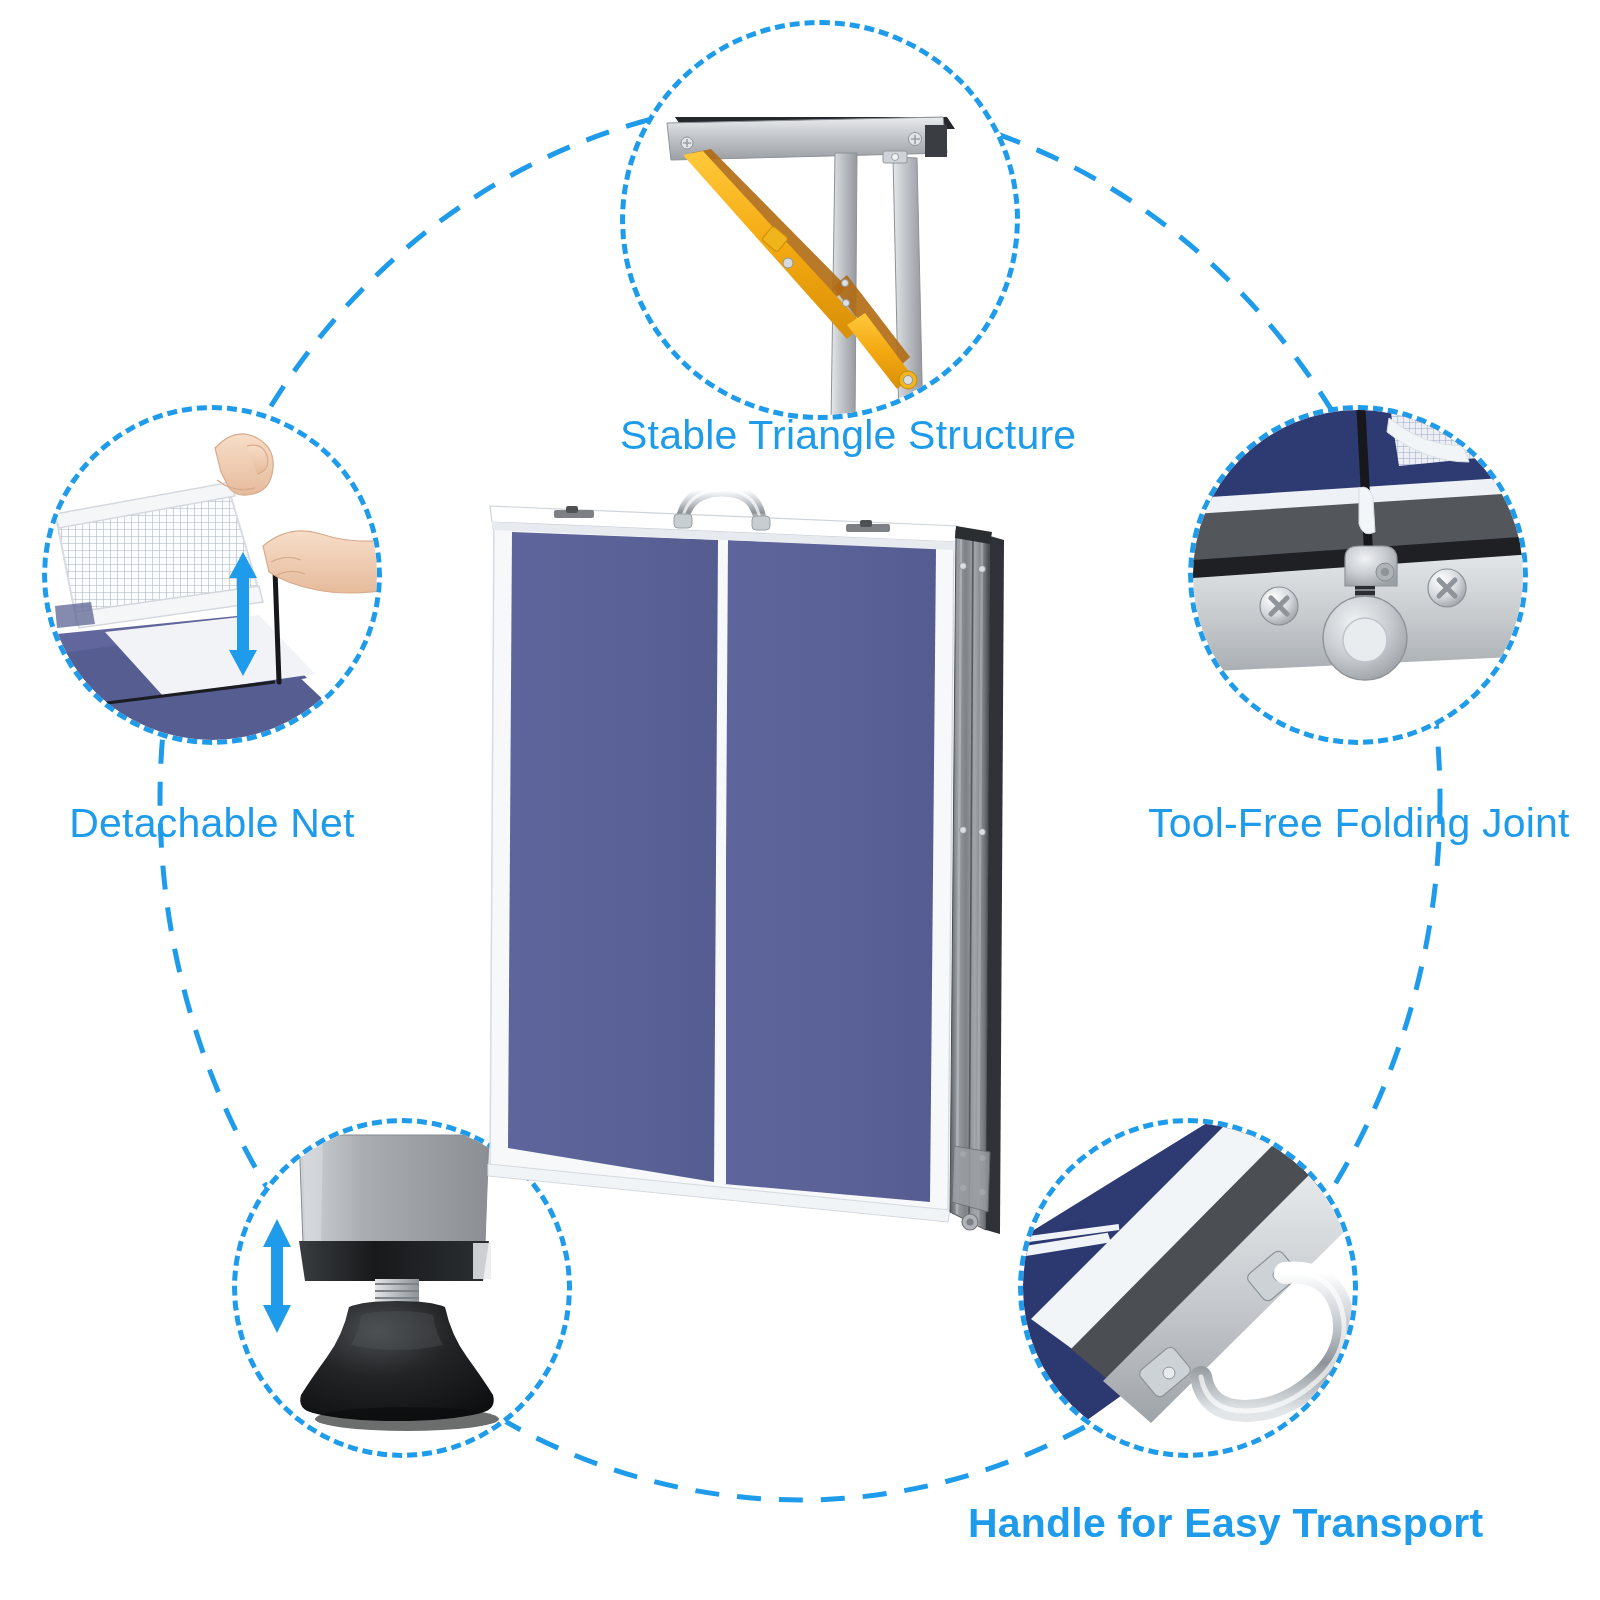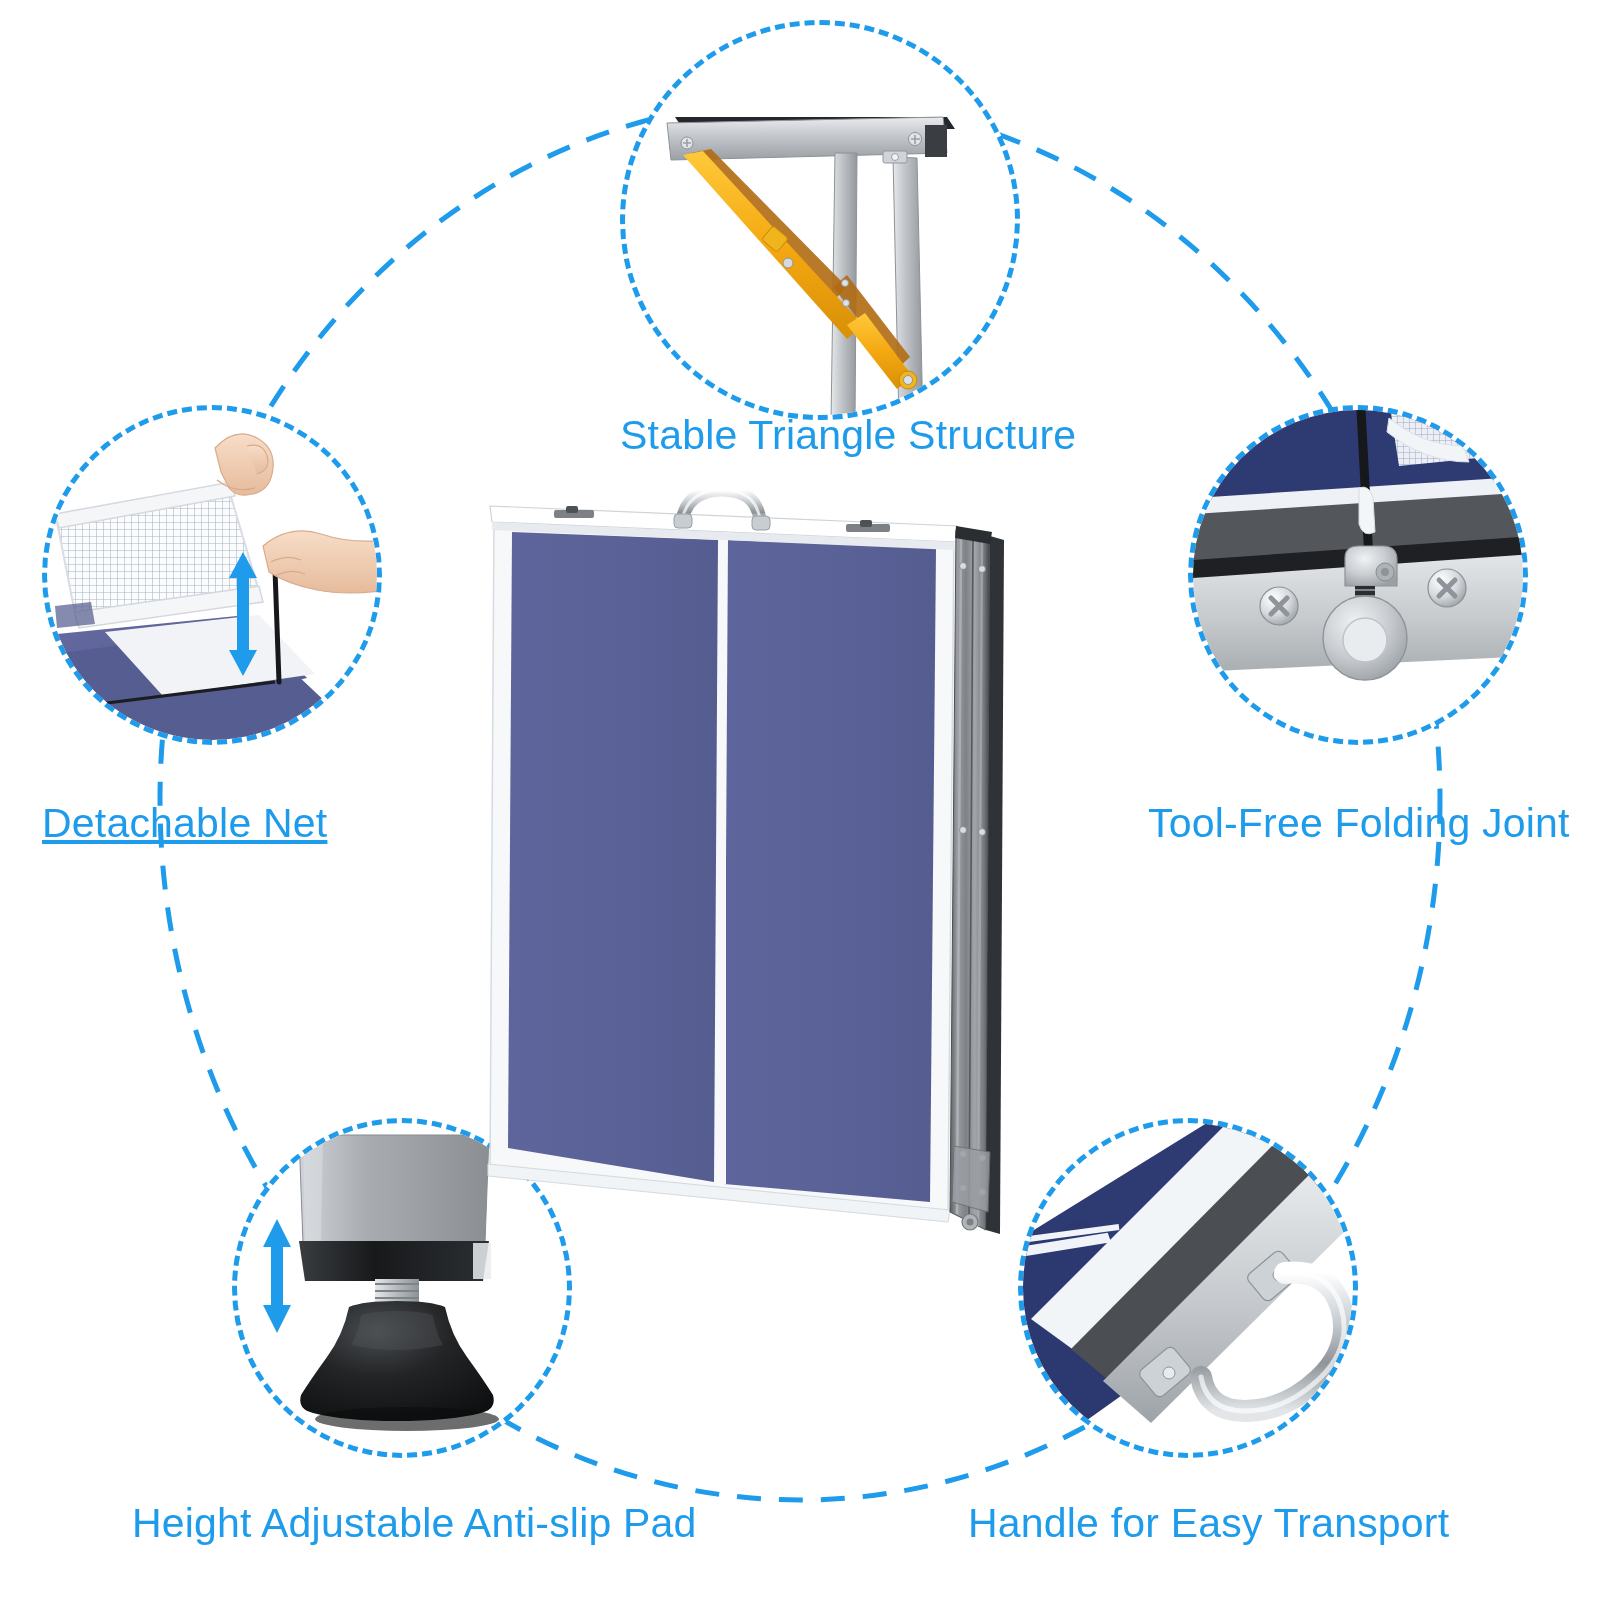--- a/index.html
+++ b/index.html
@@ -174,21 +174,21 @@
         <path d="M216 136 q26 -22 58 -12 q30 10 66 6 l0 50 q-40 6 -70 0 q-30 -6 -48 -18 z" fill="url(#skin)" stroke="#d9ab8c" stroke-width="1.2"></path>
         <path d="M224 152 q16 -8 30 -2" stroke="#d9ab8c" stroke-width="1.3" fill="none"></path>
         <path d="M228 166 q16 -8 30 -2" stroke="#d9ab8c" stroke-width="1.3" fill="none"></path>
 
         <g>
           <path d="M196 142 L182 168 H190 V240 H182 L196 266 L210 240 H202 V168 H210 Z" fill="#1e9ceb"></path>
         </g>
       </svg>
     </div>
   </div>
-  <div class="label" style="left:42px; top:800px; width:340px; text-align:left;text-decoration:underline;">Detachable Net</div>
+  <div class="label" style="left:42px; top:800px; width:340px; text-align:center;">Detachable Net</div>
 
   <div class="callout" style="left:1188px; top:405px; width:340px; height:340px;">
     <div class="inner">
       <svg viewBox="0 0 340 340" width="340" height="340" xmlns="http://www.w3.org/2000/svg">
         <defs>
           <linearGradient id="plate" x1="0" y1="0" x2="0" y2="1">
             <stop offset="0%" stop-color="#e3e6e9"></stop>
             <stop offset="55%" stop-color="#c6cacd"></stop>
             <stop offset="100%" stop-color="#a9aeb2"></stop>
           </linearGradient>
@@ -294,21 +294,20 @@
         <path d="M124 192 q12 -4 36 -4 q24 0 36 4 q2 16 10 30 q-46 10 -92 0 q8 -14 10 -30 z" fill="#55595d" opacity="0.35"></path>
 
         <ellipse cx="170" cy="296" rx="92" ry="12" fill="#0a0b0c" opacity="0.6"></ellipse>
 
         <g>
           <path d="M40 96 L26 124 H34 V182 H26 L40 210 L54 182 H46 V124 H54 Z" fill="#1e9ceb"></path>
         </g>
       </svg>
     </div>
   </div>
-  <div class="label" style="left:132px; top:1500px; width:540px; text-align:center;">Height Adjustable Anti-slip Pad</div>
 
   <div class="callout" style="left:1018px; top:1118px; width:340px; height:340px;">
     <div class="inner">
       <svg viewBox="0 0 340 340" width="340" height="340" xmlns="http://www.w3.org/2000/svg">
         <defs>
           <linearGradient id="frameG" x1="0" y1="0" x2="0" y2="1">
             <stop offset="0%" stop-color="#e7eaec"></stop>
             <stop offset="55%" stop-color="#c3c7cb"></stop>
             <stop offset="100%" stop-color="#9ea3a8"></stop>
           </linearGradient>
@@ -337,21 +336,21 @@
         <circle cx="256" cy="152" r="6" fill="#e8ebee" stroke="#8e9398" stroke-width="1"></circle>
         <circle cx="146" cy="250" r="6" fill="#e8ebee" stroke="#8e9398" stroke-width="1"></circle>
 
         <g>
           <path d="M262 150 q44 -4 56 34 q12 40 -22 72 q-34 32 -74 32 q-38 0 -44 -34" fill="none" stroke="url(#chrG)" stroke-width="22" stroke-linecap="round"></path>
           <path d="M262 150 q44 -4 56 34 q12 40 -22 72 q-34 32 -74 32 q-38 0 -44 -34" fill="none" stroke="#ffffff" stroke-width="5" stroke-linecap="round" opacity="0.65"></path>
         </g>
       </svg>
     </div>
   </div>
-  <div class="label" style="left:968px; top:1500px; width:480px; text-align:center;">Handle for Easy Transport</div>
+  <div class="label" style="left:968px; top:1500px; width:480px; text-align:center;font-weight:bold;">Handle for Easy Transport</div>
 
   <div id="center-product">
     <svg viewBox="0 0 570 800" width="570" height="800" xmlns="http://www.w3.org/2000/svg">
       <defs>
         <linearGradient id="panelG" x1="0" y1="0" x2="1" y2="0">
           <stop offset="0%" stop-color="#5e659c"></stop>
           <stop offset="60%" stop-color="#5a6196"></stop>
           <stop offset="100%" stop-color="#555c90"></stop>
         </linearGradient>
         <linearGradient id="legStack" x1="0" y1="0" x2="1" y2="0">

